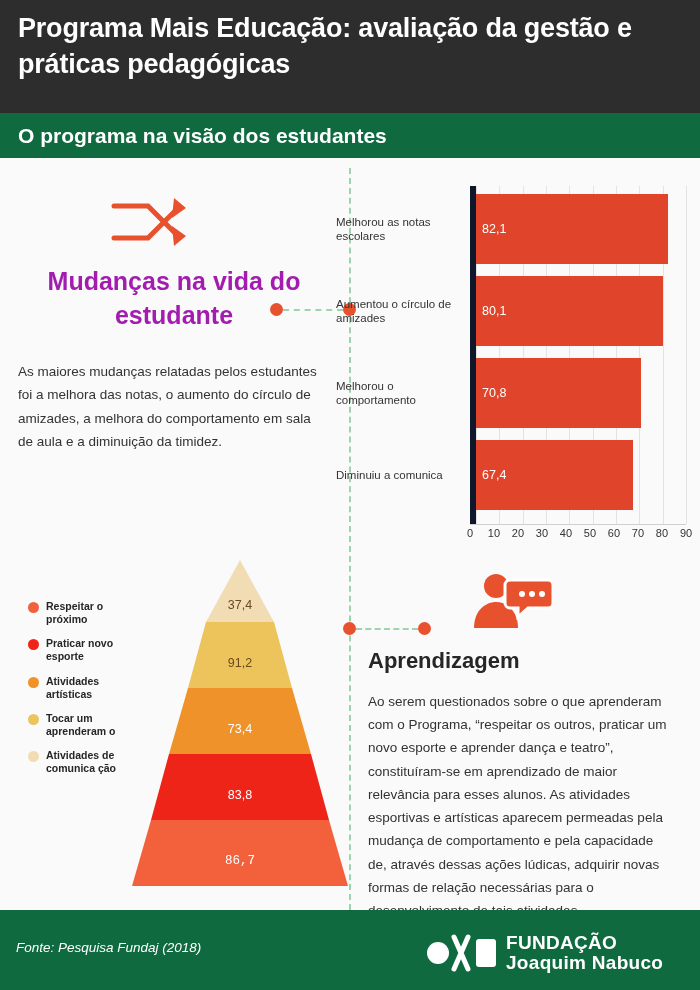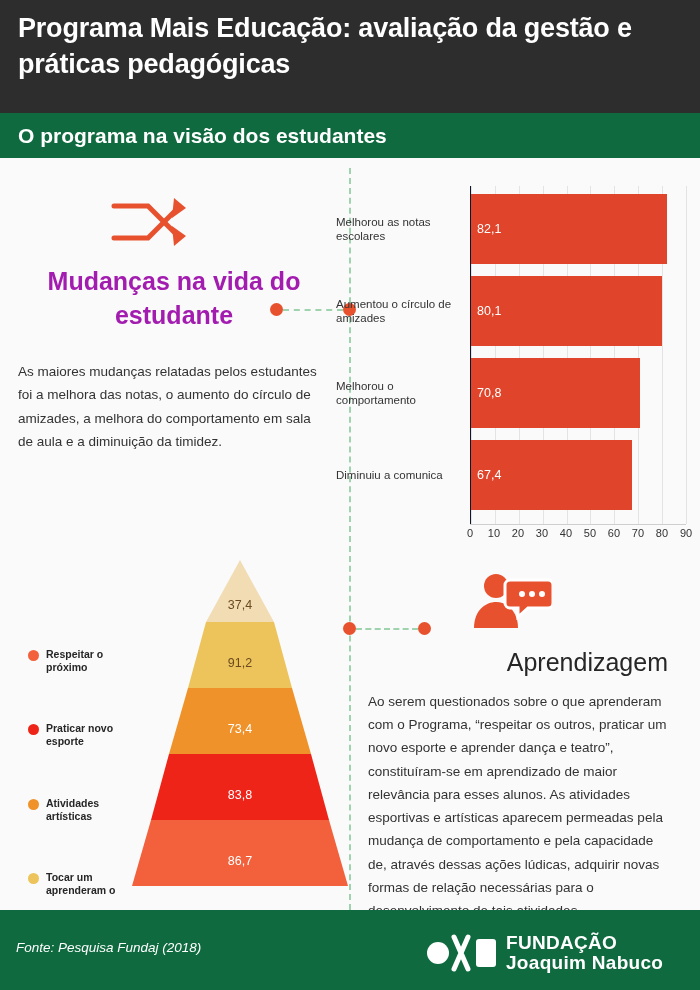--- a/index.html
+++ b/index.html
@@ -57,21 +57,21 @@
   .hdash {
     position: absolute; height: 0; border-top: 2px dashed #9fd3ae;
   }
 
   
   .chart {
     position: absolute; left: 440px; top: 186px; width: 246px; height: 360px;
   }
   .chart-plot {
     position: absolute; left: 30px; top: 0; width: 216px; height: 338px;
-    border-left: 1px solid #0f172a;
+    border-left: 6px solid #0f172a;
   }
   .chart-plot .vgrid {
     position: absolute; top: 0; bottom: 0; width: 0; border-left: 1px solid #e3e3e3;
   }
   .bar-row { position: absolute; left: 0; width: 100%; }
   .bar {
     position: absolute; left: 0; height: 100%; background: #e0442a;
   }
   .bar-val {
     position: absolute; left: 6px; top: 50%; transform: translateY(-50%);
@@ -90,29 +90,29 @@
   }
 
   
   .pyramid { position: absolute; left: 122px; top: 560px; width: 236px; height: 330px; }
   .pyr-val {
     position: absolute; width: 100%; text-align: center; color: #ffffff; font-size: 12.5px;
   }
   .pyr-val.dark { color: #6b4a1f; }
 
   .legend { position: absolute; left: 28px; top: 600px; width: 100px; }
-  .legend-item { display: flex; align-items: flex-start; margin-bottom: 11px; margin-top: 48px; }
+  .legend-item { display: flex; align-items: flex-start; margin-bottom: 11px; }
   .legend-dot { width: 11px; height: 11px; border-radius: 50%; margin-right: 7px; flex: 0 0 auto; margin-top: 2px; }
   .legend-label { font-size: 10.5px; font-weight: bold; color: #262626; line-height: 1.25; }
 
   
   .chat-icon { position: absolute; left: 466px; top: 572px; width: 86px; height: 68px; }
   .blk2-title {
     position: absolute; left: 368px; top: 648px; width: 300px;
-    text-align: right; font-size: 25px; font-weight: normal; color: #262626;
+    text-align: left; font-size: 22px; font-weight: bold; color: #262626;
   }
   .blk2-text {
     position: absolute; left: 368px; top: 690px; width: 300px;
     font-size: 13.5px; line-height: 1.72; color: #333;
   }
 
   
   .footer {
     position: absolute; left: 0; top: 910px; width: 700px; height: 80px;
     background: #0f6b3f; color: #ffffff;
@@ -213,21 +213,21 @@
       <polygon points="118,0 152,62 84,62" fill="#f2dcb4"></polygon>
       <polygon points="84,62 152,62 170,128 66,128" fill="#edc45c"></polygon>
       <polygon points="66,128 170,128 189,194 47,194" fill="#f0922a"></polygon>
       <polygon points="47,194 189,194 207,260 29,260" fill="#ef2418"></polygon>
       <polygon points="29,260 207,260 226,326 10,326" fill="#f2603c"></polygon>
     </svg>
     <div class="pyr-val dark" style="top:38px;">37,4</div>
     <div class="pyr-val dark" style="top:96px;">91,2</div>
     <div class="pyr-val" style="top:162px;">73,4</div>
     <div class="pyr-val" style="top:228px;">83,8</div>
-    <div class="pyr-val" style="top:294px;">86,7</div>
+    <div class="pyr-val" style="top:294px;font-family:Liberation Mono, monospace;">86,7</div>
   </div>
 
   <div class="legend">
     <div class="legend-item">
       <span class="legend-dot" style="background:#f2603c"></span>
       <span class="legend-label">Respeitar o próximo</span>
     </div>
     <div class="legend-item">
       <span class="legend-dot" style="background:#ef2418"></span>
       <span class="legend-label">Praticar novo esporte</span>

